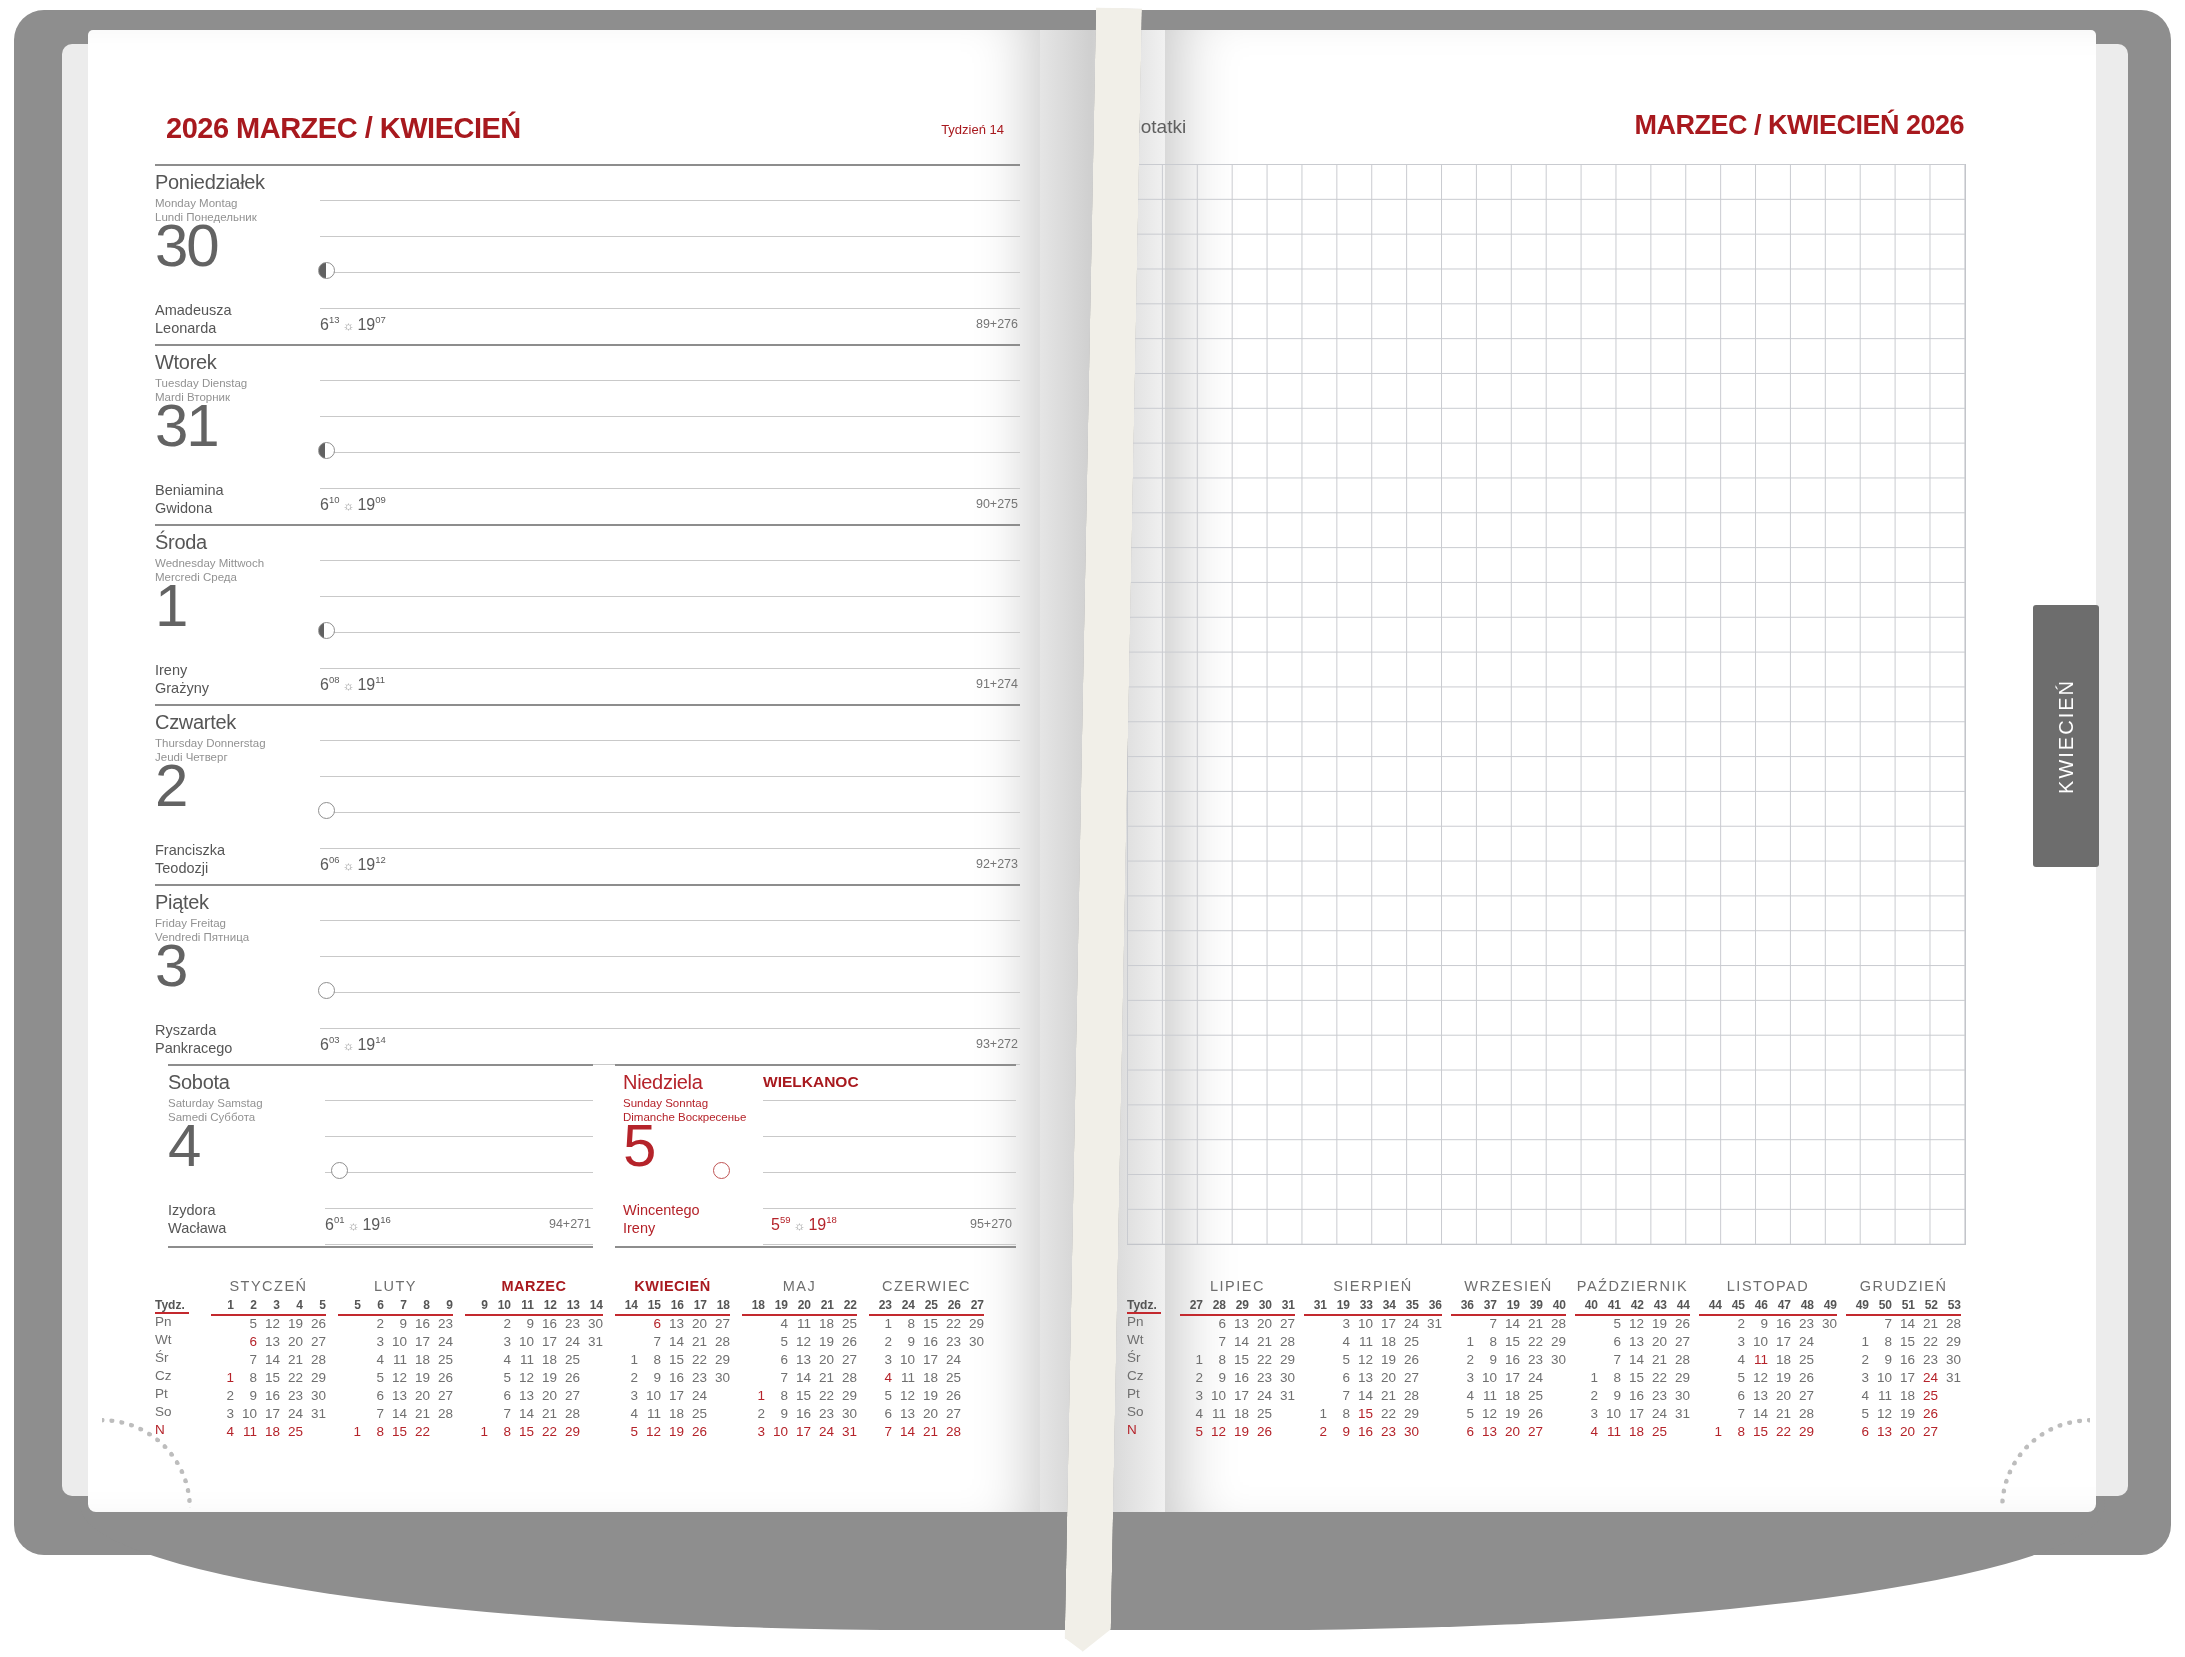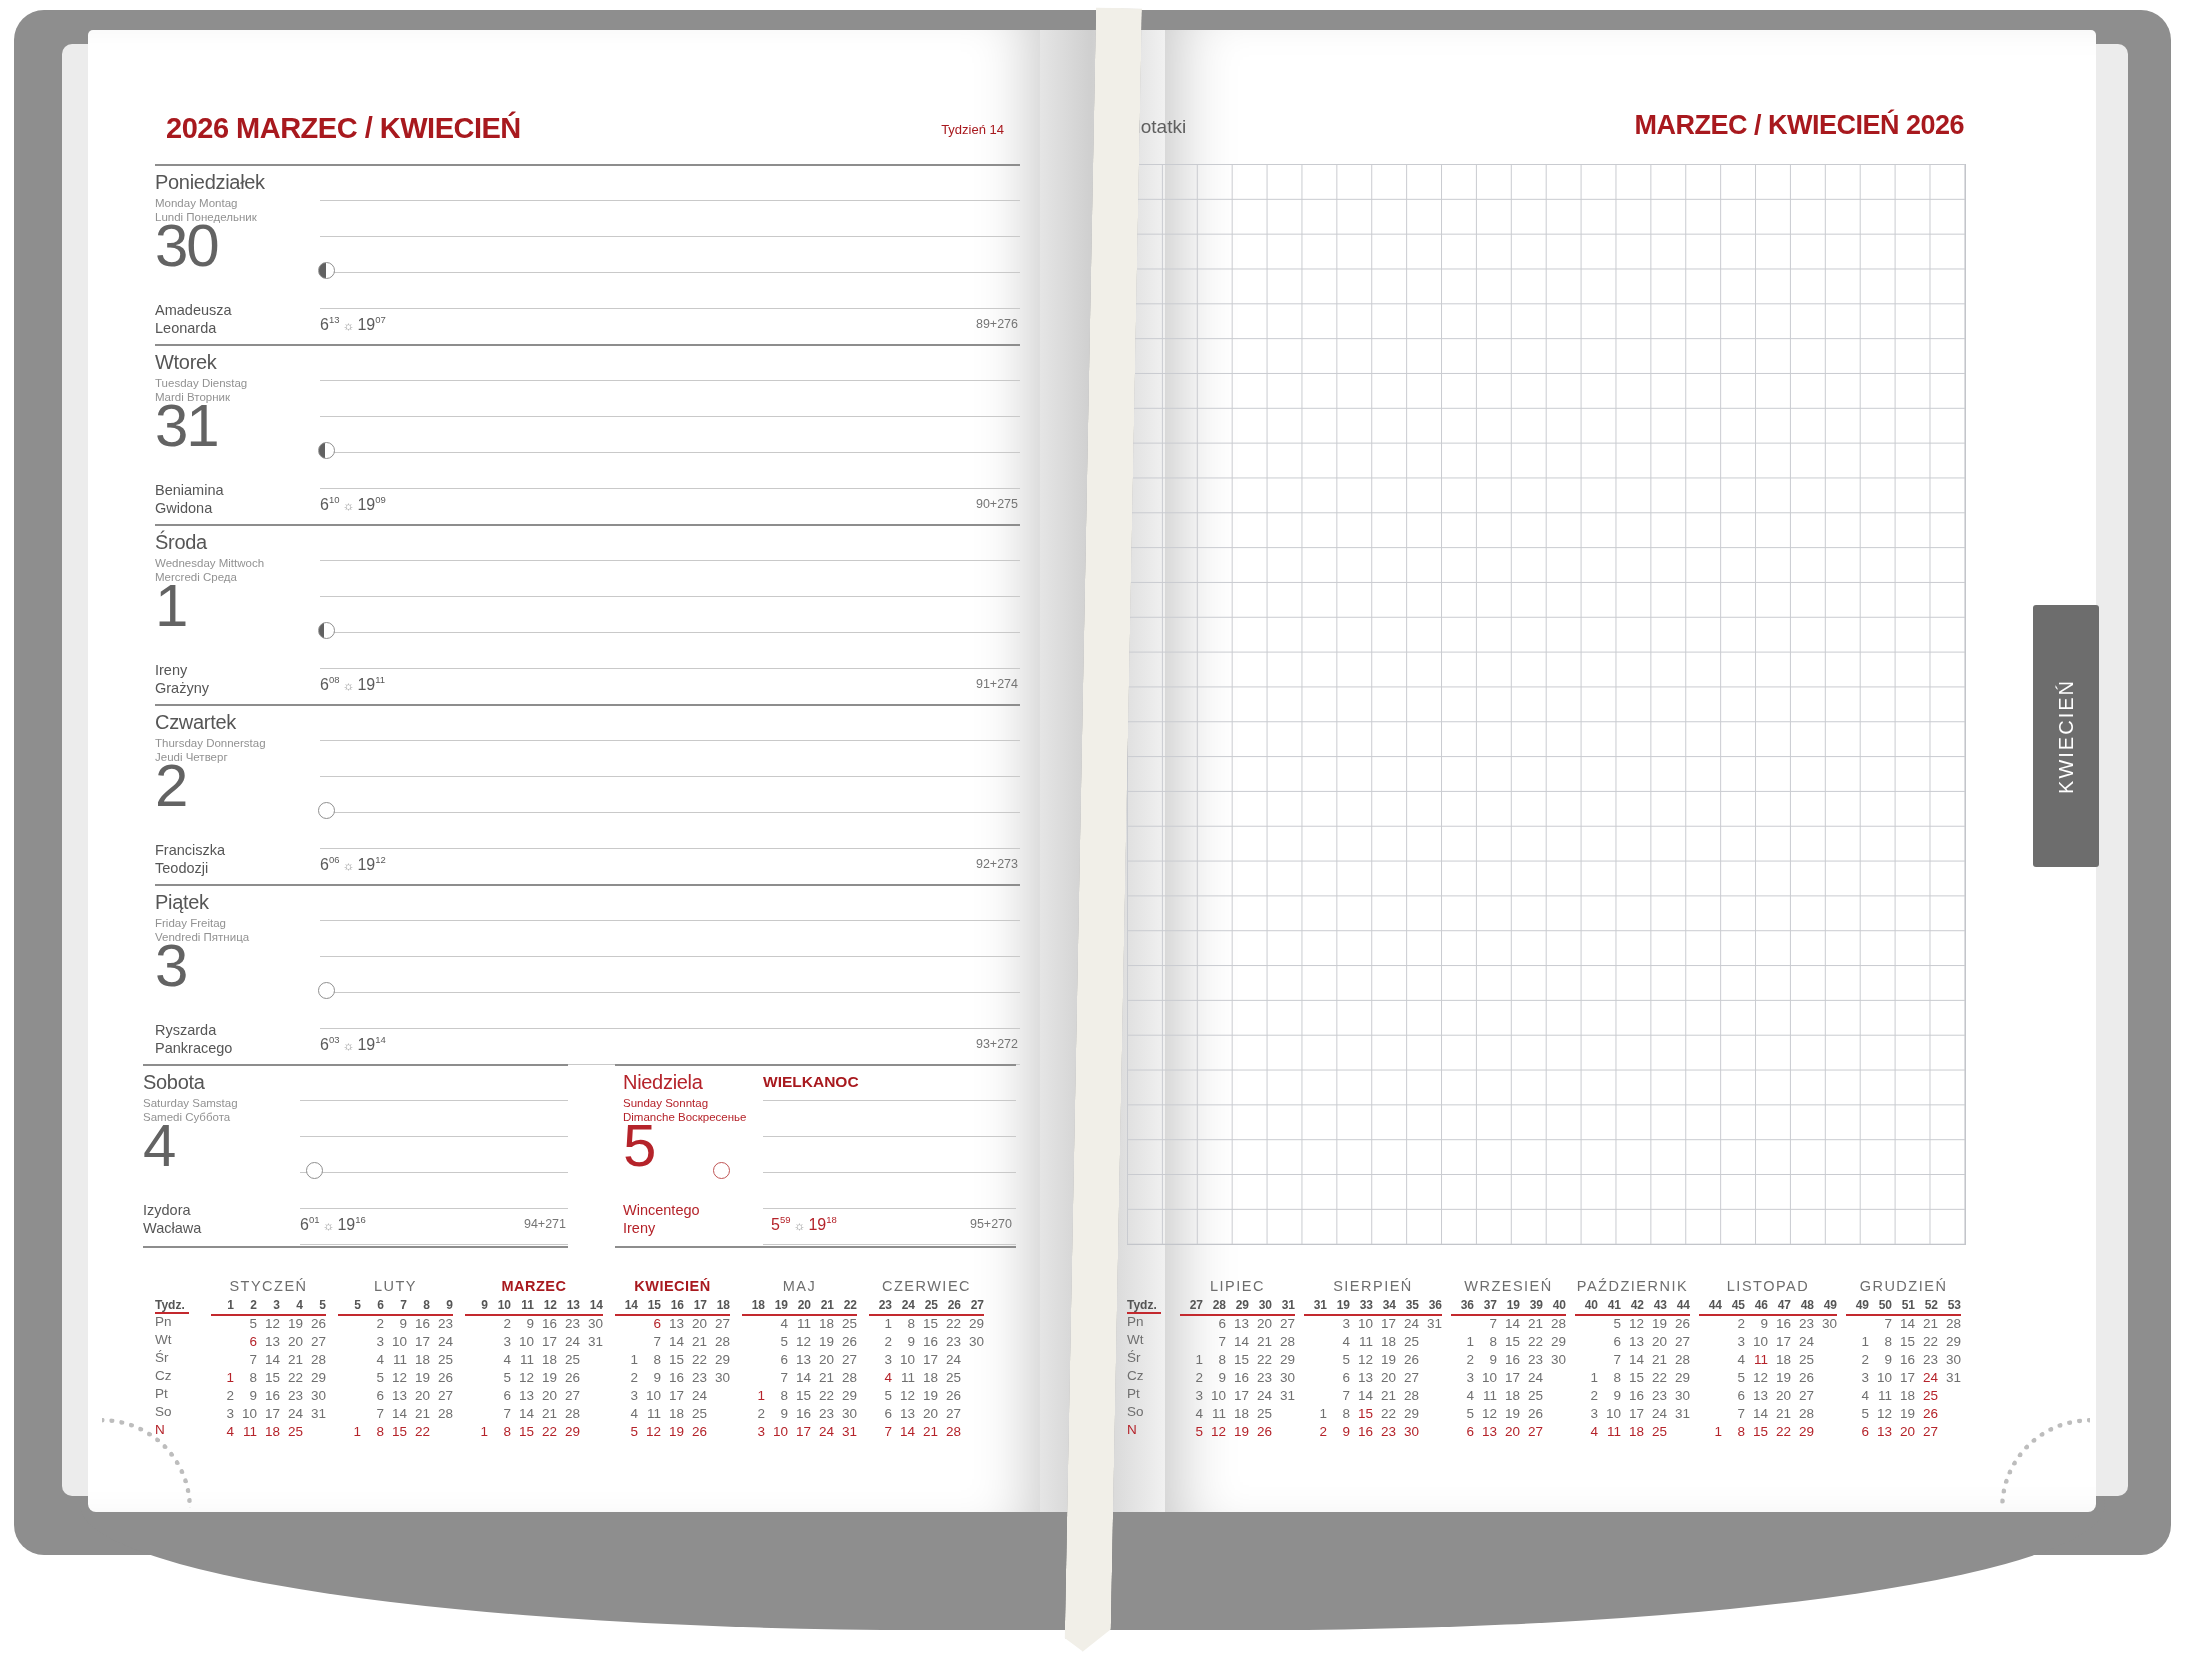--- a/index.html
+++ b/index.html
@@ -53,21 +53,21 @@
 
   
   .lp-title{position:absolute;left:78px;top:82px;font-size:29px;font-weight:bold;
             color:#a8191e;letter-spacing:-0.5px;}
   .lp-week{position:absolute;right:36px;top:92px;font-size:13px;color:#a8191e;}
 
   
   .dayblock{position:absolute;left:67px;width:865px;height:180px;
             border-top:2.5px solid #8d8d8d;}
   .db0{top:134px}.db1{top:314px}.db2{top:494px}.db3{top:674px}.db4{top:854px}
-  .db-sat{position:absolute;left:55px;top:1034px;width:425px;height:180px;
+  .db-sat{position:absolute;left:80px;top:1034px;width:425px;height:180px;
           border-top:2.5px solid #8d8d8d;border-bottom:2.5px solid #8d8d8d;}
   .db-sun{position:absolute;left:527px;top:1034px;width:401px;height:180px;
           border-top:2.5px solid #8d8d8d;border-bottom:2.5px solid #8d8d8d;}
 
   .dname{position:absolute;left:0;top:5px;font-size:20px;color:#565656;letter-spacing:-0.3px;}
   .dsub{position:absolute;left:0;top:31px;font-size:11.5px;color:#929292;line-height:13.5px;}
   .dnum{position:absolute;left:0;top:48px;font-size:60px;color:#636363;
         letter-spacing:-2px;line-height:64px;}
   .moon{position:absolute;left:163px;top:96px;width:15px;height:15px;background:#fff;
         border:1.4px solid #8f8f8f;border-radius:50%;}

